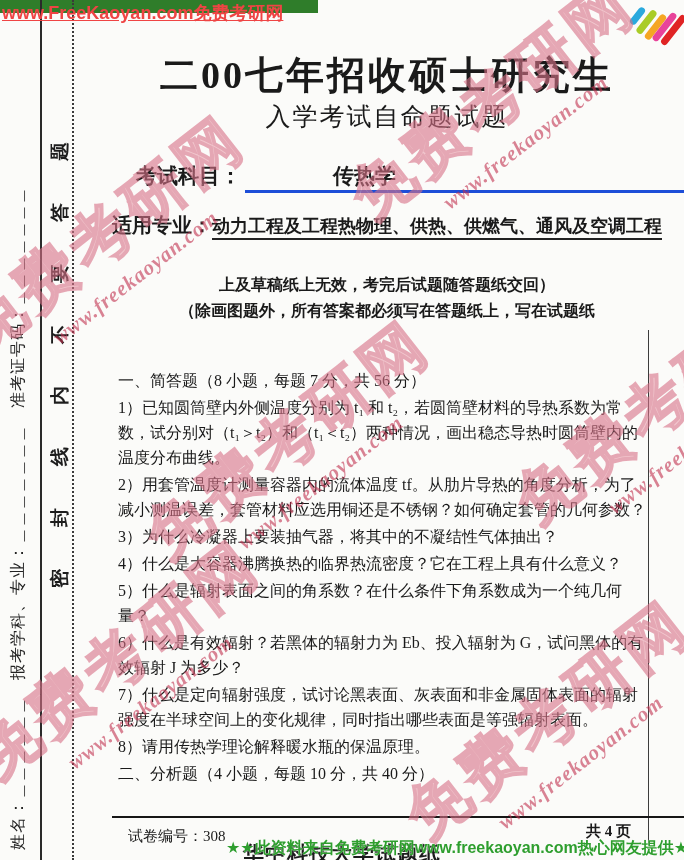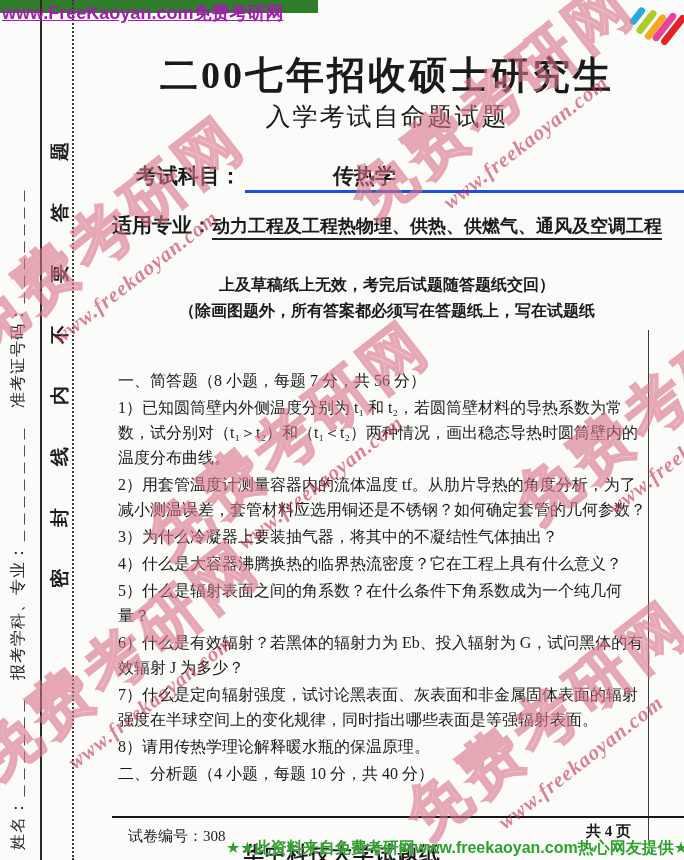--- a/index.html
+++ b/index.html
@@ -2,21 +2,21 @@
 <html><head>
 <meta charset="utf-8">
 <style>
   html,body{margin:0;padding:0;}
   body{width:684px;height:860px;position:relative;overflow:hidden;
        background:#fbfbf9;font-family:"Liberation Serif","DejaVu Serif",serif;color:#1a1a1a;}
 
   
   .banner-bar{position:absolute;top:0;left:0;width:318px;height:13px;}
   .banner-text{position:absolute;top:1px;left:2px;font-family:"Liberation Sans","DejaVu Sans",sans-serif;
-               font-weight:bold;font-size:18px;text-decoration:underline;color:#a21caf;z-index:3;}
+               font-weight:bold;font-size:18px;text-decoration:underline;color:#ef4444;z-index:3;}
 
   
   .logo{position:absolute;top:2px;left:630px;width:52px;height:46px;z-index:3;}
   .logo .stripe{position:absolute;width:7px;border-radius:4px;transform:rotate(38deg);}
   .s1{height:20px;left:4px;top:4px;}
   .s2{height:28px;left:13px;top:6px;}
   .s3{height:30px;left:22px;top:10px;}
   .s4{height:34px;left:31px;top:8px;}
   .s5{height:36px;left:40px;top:10px;}
 

